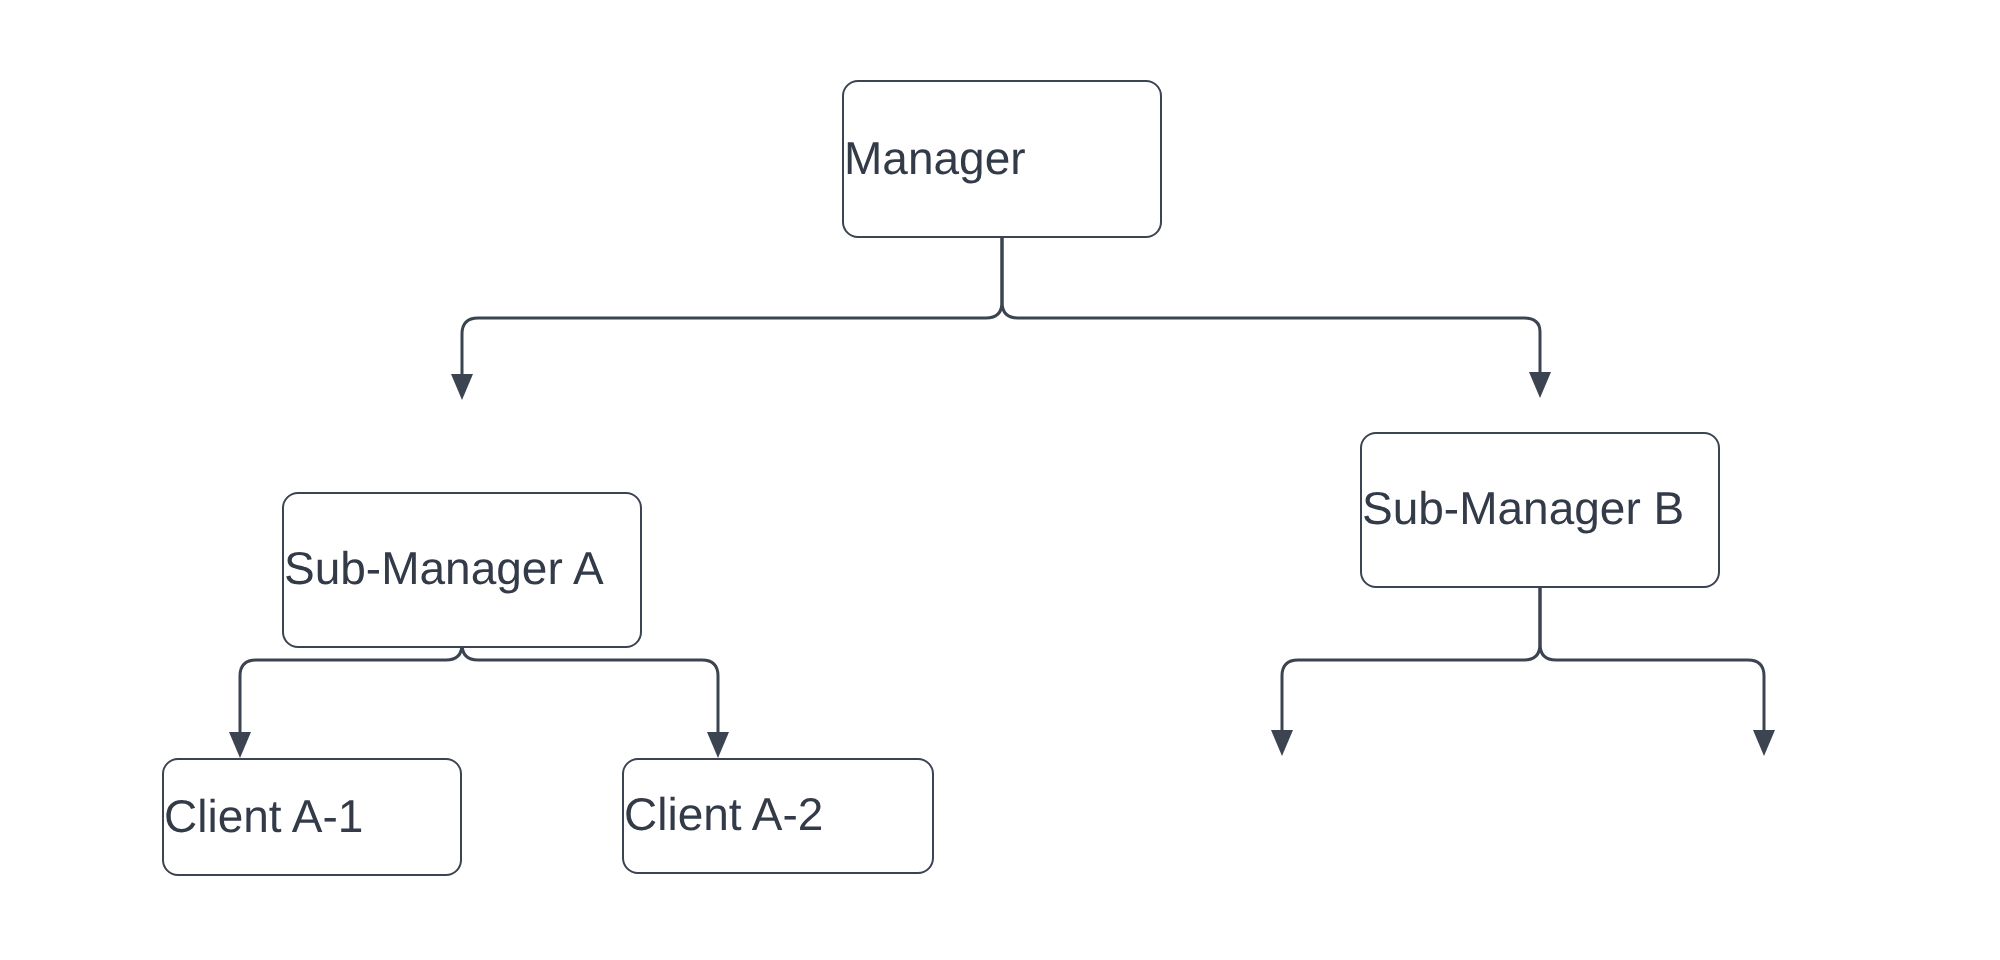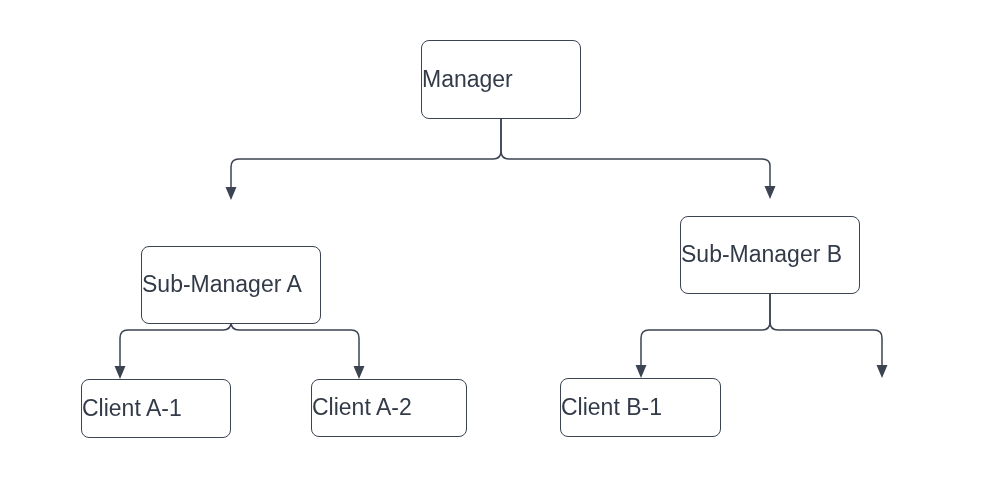--- a/index.html
+++ b/index.html
@@ -86,18 +86,15 @@
   </div>
 
   <div class="node node-client-a1">
     <span>Client A-1</span>
   </div>
 
   <div class="node node-client-a2">
     <span>Client A-2</span>
   </div>
 
-  <div class="node node-client-b1">
-    <span>Client B-1</span>
-  </div>
 
 
 </div>
 
 </body></html>

